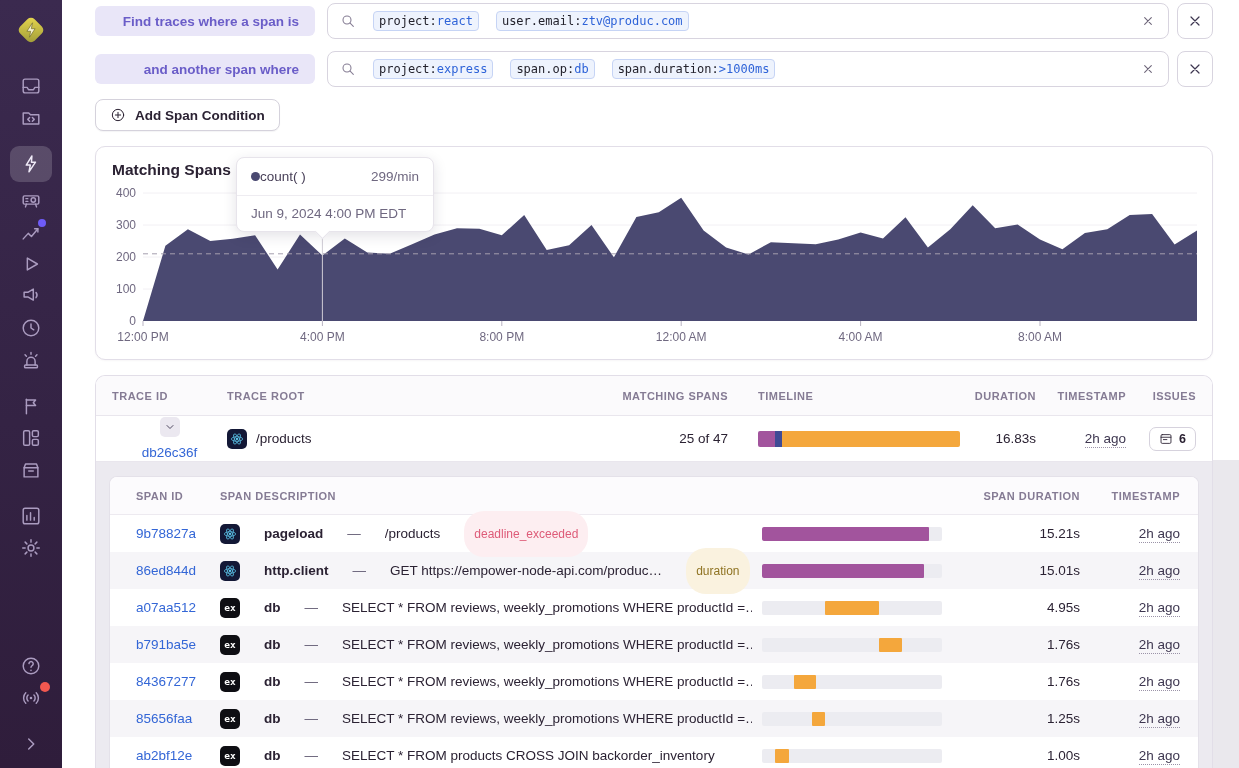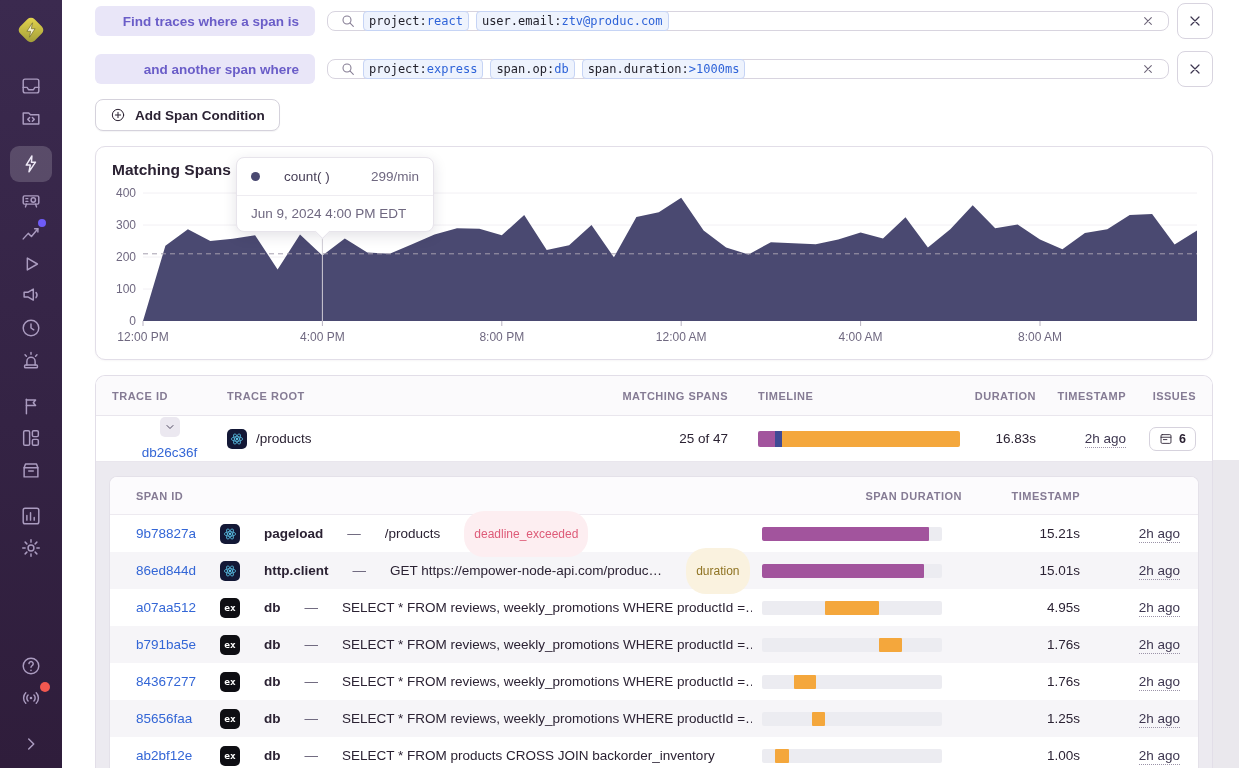--- a/index.html
+++ b/index.html
@@ -22,22 +22,22 @@
   .sidebar-bottom{margin-top:auto;display:flex;flex-direction:column;align-items:center;}
   .ic{fill:none;stroke:currentColor;stroke-width:1.6;stroke-linecap:round;stroke-linejoin:round;}
 
   
   .main{flex:1;position:relative;}
   .query-builder{padding:3px 26px 0 33px;}
   .qrow{display:flex;align-items:center;margin-bottom:12px;}
   .qlabel{width:220px;height:30px;flex:none;margin-right:12px;background:#e9e6f8;border-radius:6px;
     color:#6a5dc8;font-weight:bold;font-size:13.5px;display:flex;align-items:center;justify-content:flex-end;
     padding-right:16px;}
-  .searchbar{flex:1;height:20px;border:1px solid #d8d4df;border-radius:8px;background:#fff;display:flex;
-    align-items:center;gap:7px;padding:0 12px;cursor:text;}
+  .searchbar{flex:1;height:36px;border:1px solid #d8d4df;border-radius:8px;background:#fff;display:flex;
+    align-items:center;gap:17px;padding:0 12px;cursor:text;}
   .search-ic{width:16px;height:16px;color:#867d94;flex:none;}
   .token{display:inline-flex;font-family:"DejaVu Sans Mono",monospace;font-size:12px;line-height:1;
     background:#eef3fd;border:1px solid #c6d4f5;border-radius:4px;padding:3px 5px;color:#23222c;cursor:pointer;}
   .token .tv{color:#2e63d8;}
   .sb-clear{margin-left:auto;width:16px;height:16px;color:#6d6579;cursor:pointer;flex:none;}
   .row-close{width:36px;height:36px;margin-left:8px;flex:none;border:1px solid #d8d4df;border-radius:8px;
     background:#fff;display:flex;align-items:center;justify-content:center;color:#3e3750;cursor:pointer;padding:0;}
   .row-close .ic{width:16px;height:16px;stroke-width:1.8;}
   .add-btn{display:inline-flex;align-items:center;gap:9px;height:32px;padding:0 14px;border:1px solid #d5d2dc;
     border-radius:8px;background:#fff;font-weight:bold;font-size:13.5px;color:#2b2233;cursor:pointer;
@@ -47,21 +47,21 @@
   
   .chart-card{position:relative;margin:15px 26px 0 33px;height:214px;border:1px solid #e2dee8;border-radius:10px;
     background:#fff;box-shadow:0 1px 2px rgba(43,34,51,.04);}
   .chart-title{position:absolute;left:16px;top:14px;font-size:15.5px;font-weight:bold;color:#2b2233;}
   #chart-svg{position:absolute;left:0;top:36px;}
   #chart-svg text{font-family:"Liberation Sans",sans-serif;font-size:12px;fill:#6f6880;}
   .tooltip{position:absolute;left:140px;top:10px;width:198px;background:#fff;border:1px solid #e7e4eb;
     border-radius:8px;box-shadow:0 4px 14px rgba(40,30,60,.13);z-index:3;font-size:13.5px;}
   .tooltip::after{content:"";position:absolute;left:80px;bottom:-6px;width:10px;height:10px;background:#fff;
     border-right:1px solid #e7e4eb;border-bottom:1px solid #e7e4eb;transform:rotate(45deg);}
-  .tt-row1{display:flex;align-items:center;gap:24px;padding:11px 14px;border-bottom:1px solid #eeecf1;color:#473f57;}
+  .tt-row1{display:flex;align-items:center;gap:0;padding:11px 14px;border-bottom:1px solid #eeecf1;color:#473f57;}
   .tt-dot{width:9px;height:9px;border-radius:50%;background:#4a4971;flex:none;}
   .tt-val{margin-left:auto;color:#6f6880;}
   .tt-row2{padding:10px 14px;color:#6f6880;}
 
   
   .trace-card{position:relative;margin:15px 26px 0 33px;border:1px solid #e2dee8;border-bottom:none;
     border-radius:10px 10px 0 0;background:#fff;height:400px;overflow:hidden;}
   .tgrid{display:grid;grid-template-columns:115px 1fr 150px 205px 95px 90px 70px;align-items:center;padding:0 16px;}
   .thead{height:40px;background:#fbfafc;border-bottom:1px solid #e9e6ed;color:#857b94;font-size:11px;
     font-weight:bold;letter-spacing:.5px;}
@@ -394,20 +394,21 @@
               </svg>
             <span>6</span>
           </button>
         </div>
       </div>
 
       <div class="expanded">
         <div class="span-card">
           <div class="sgrid shead">
             <div class="sid">SPAN ID</div>
+            <div>SPAN DESCRIPTION</div>
             <div></div>
             <div class="c-right">SPAN DURATION</div>
             <div class="c-right">TIMESTAMP</div>
           </div>
 
           <div class="sgrid srow">
             <div class="sid"><a class="link">9b78827a</a></div>
             <div class="desc">
               <span class="pticon react-bg">
                 <svg width="16" height="16" viewBox="0 0 24 24">

